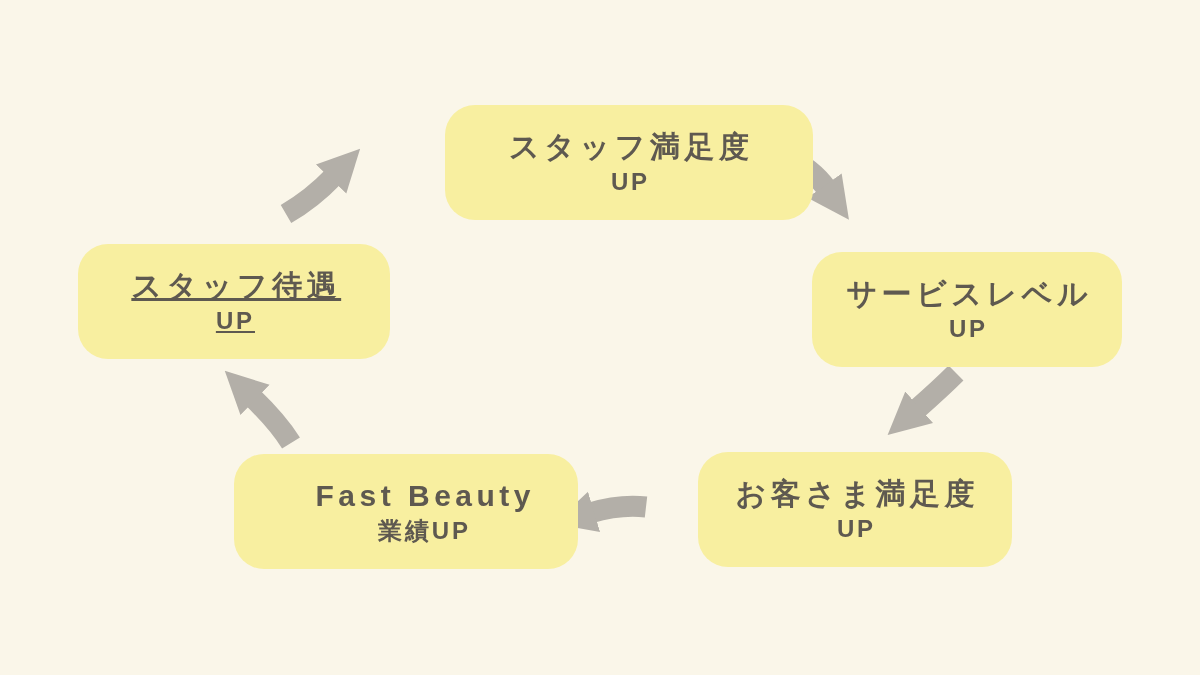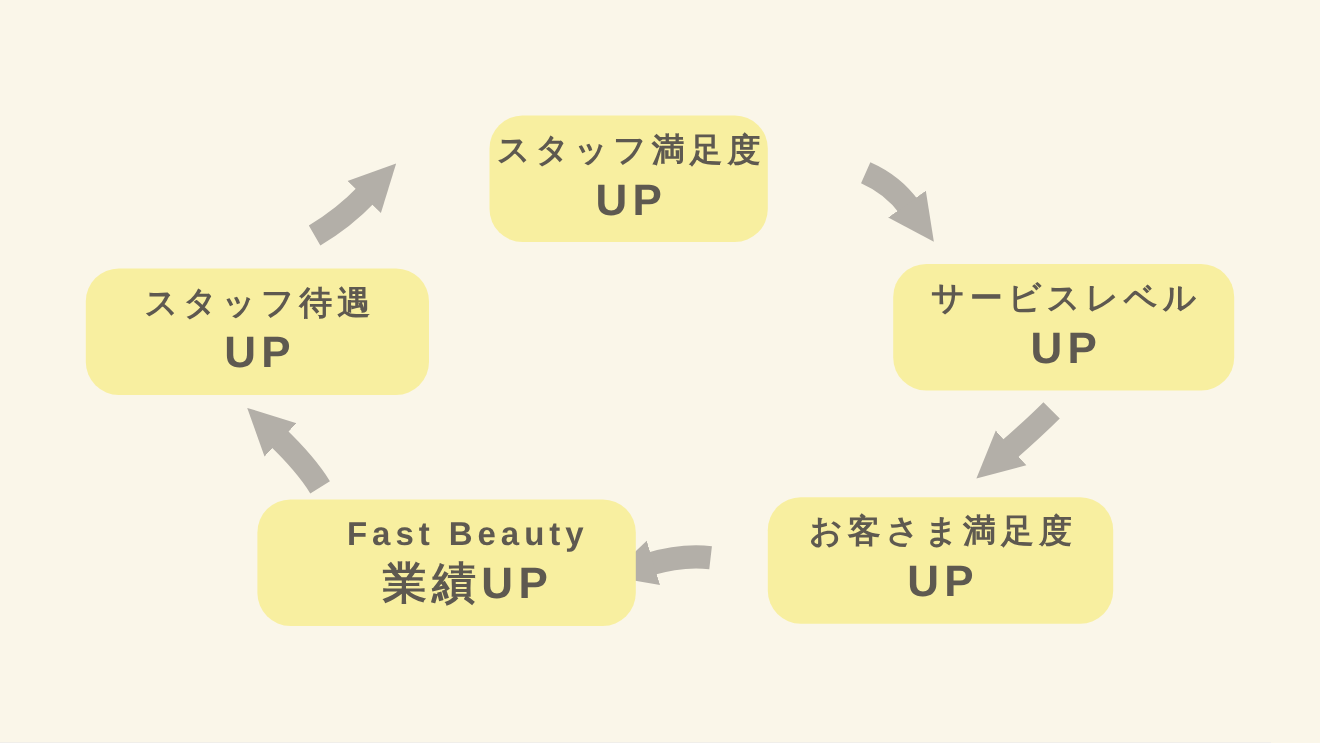--- a/index.html
+++ b/index.html
@@ -45,30 +45,30 @@
     font-weight: 700;
     line-height: 1.3;
   }
   .node .l1 {
     font-size: 30px;
     letter-spacing: 0.15em;
     text-indent: 0.15em;
     white-space: nowrap;
   }
   .node .l2 {
-    font-size: 40px;
+    font-size: 24px;
     letter-spacing: 0.12em;
     text-indent: 0.12em;
     white-space: nowrap;
   }
-  .n1 { left: 445px; top: 105px; width: 253px; height: 115px; }
-  .n2 { left: 812px; top: 240px; width: 310px; height: 115px; }
+  .n1 { left: 445px; top: 105px; width: 368px; height: 115px; }
+  .n2 { left: 812px; top: 252px; width: 310px; height: 115px; }
   .n3 { left: 656px; top: 452px; width: 314px; height: 115px; margin-left: 42px; }
   .n4 { left: 234px; top: 454px; width: 310px; height: 115px; padding-left: 34px; }
-  .n5 { left: 78px;  top: 244px; width: 312px; height: 115px; }
+  .n5 { left: 78px;  top: 244px; width: 312px; height: 115px; text-decoration: underline; }
 </style>
 </head>
 <body>
 
 <div class="stage">
 
   <svg class="arrows" viewBox="0 0 1200 675" aria-hidden="true">
     <defs>
       <marker id="head" viewBox="0 0 10 10" refX="1" refY="5" markerWidth="2" markerHeight="2.2" orient="auto" markerUnits="strokeWidth">
         <path class="arrowhead-shape" d="M 0 0 L 10 5 L 0 10 z"></path>

